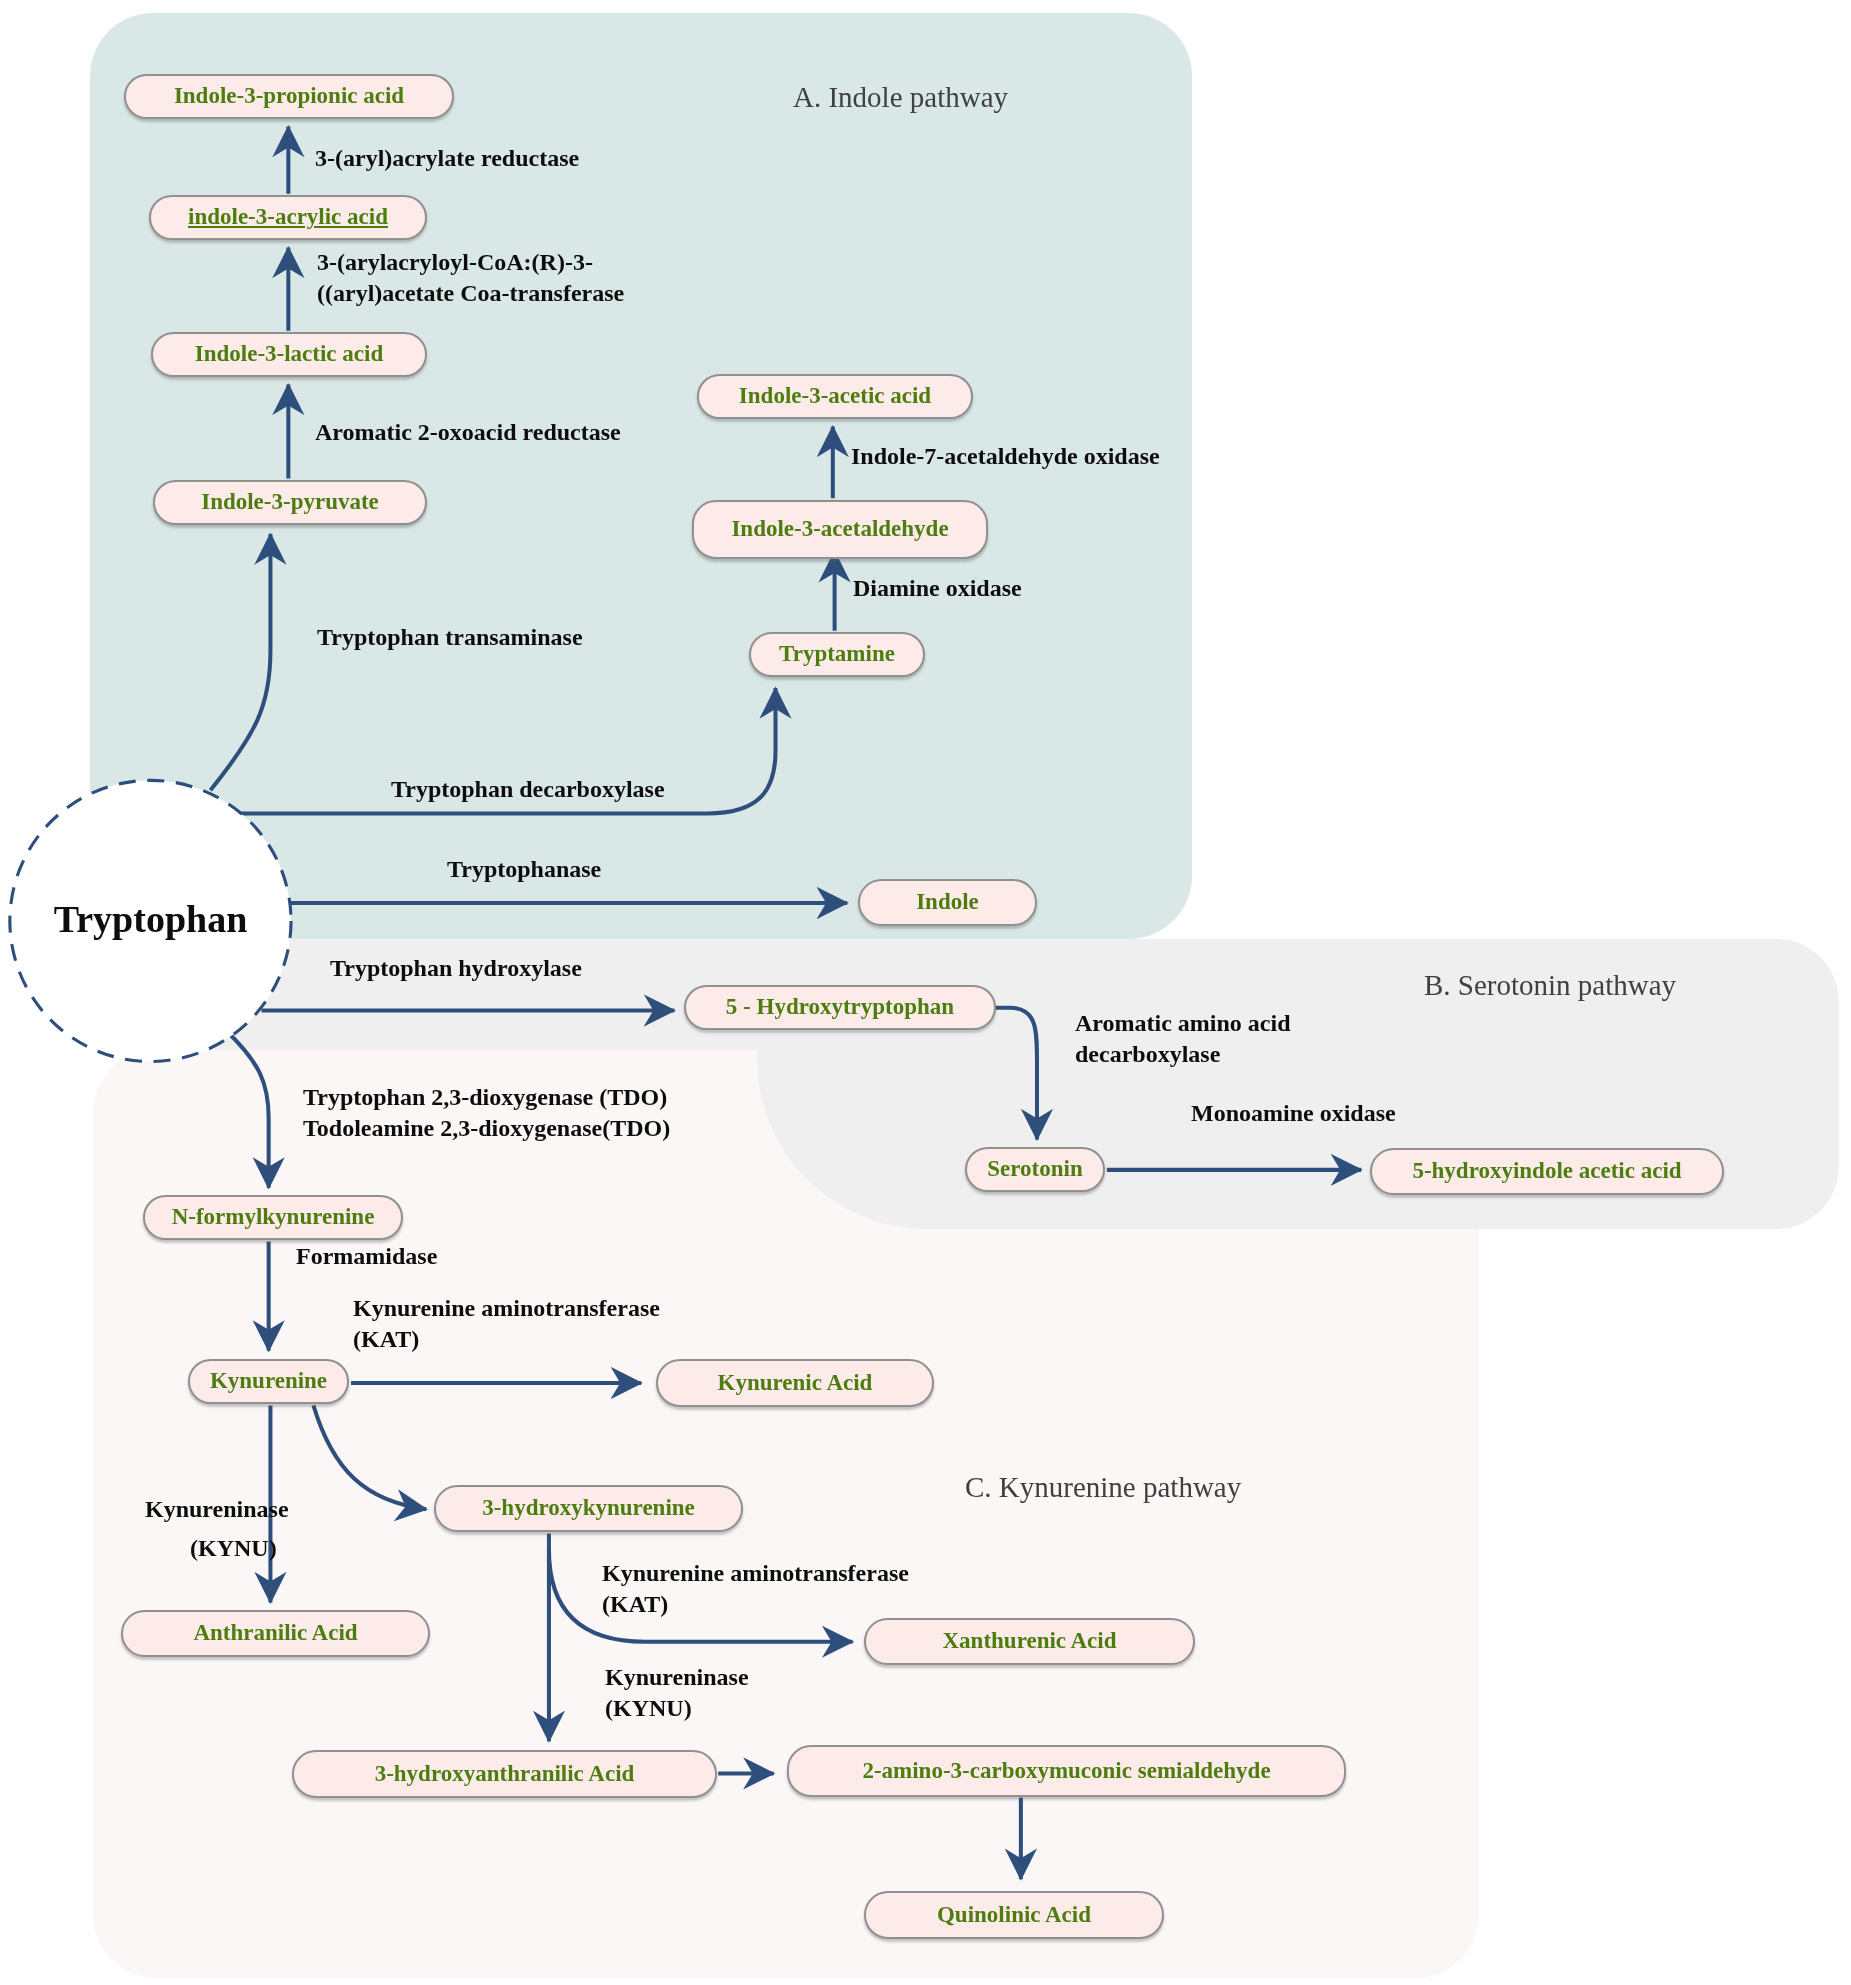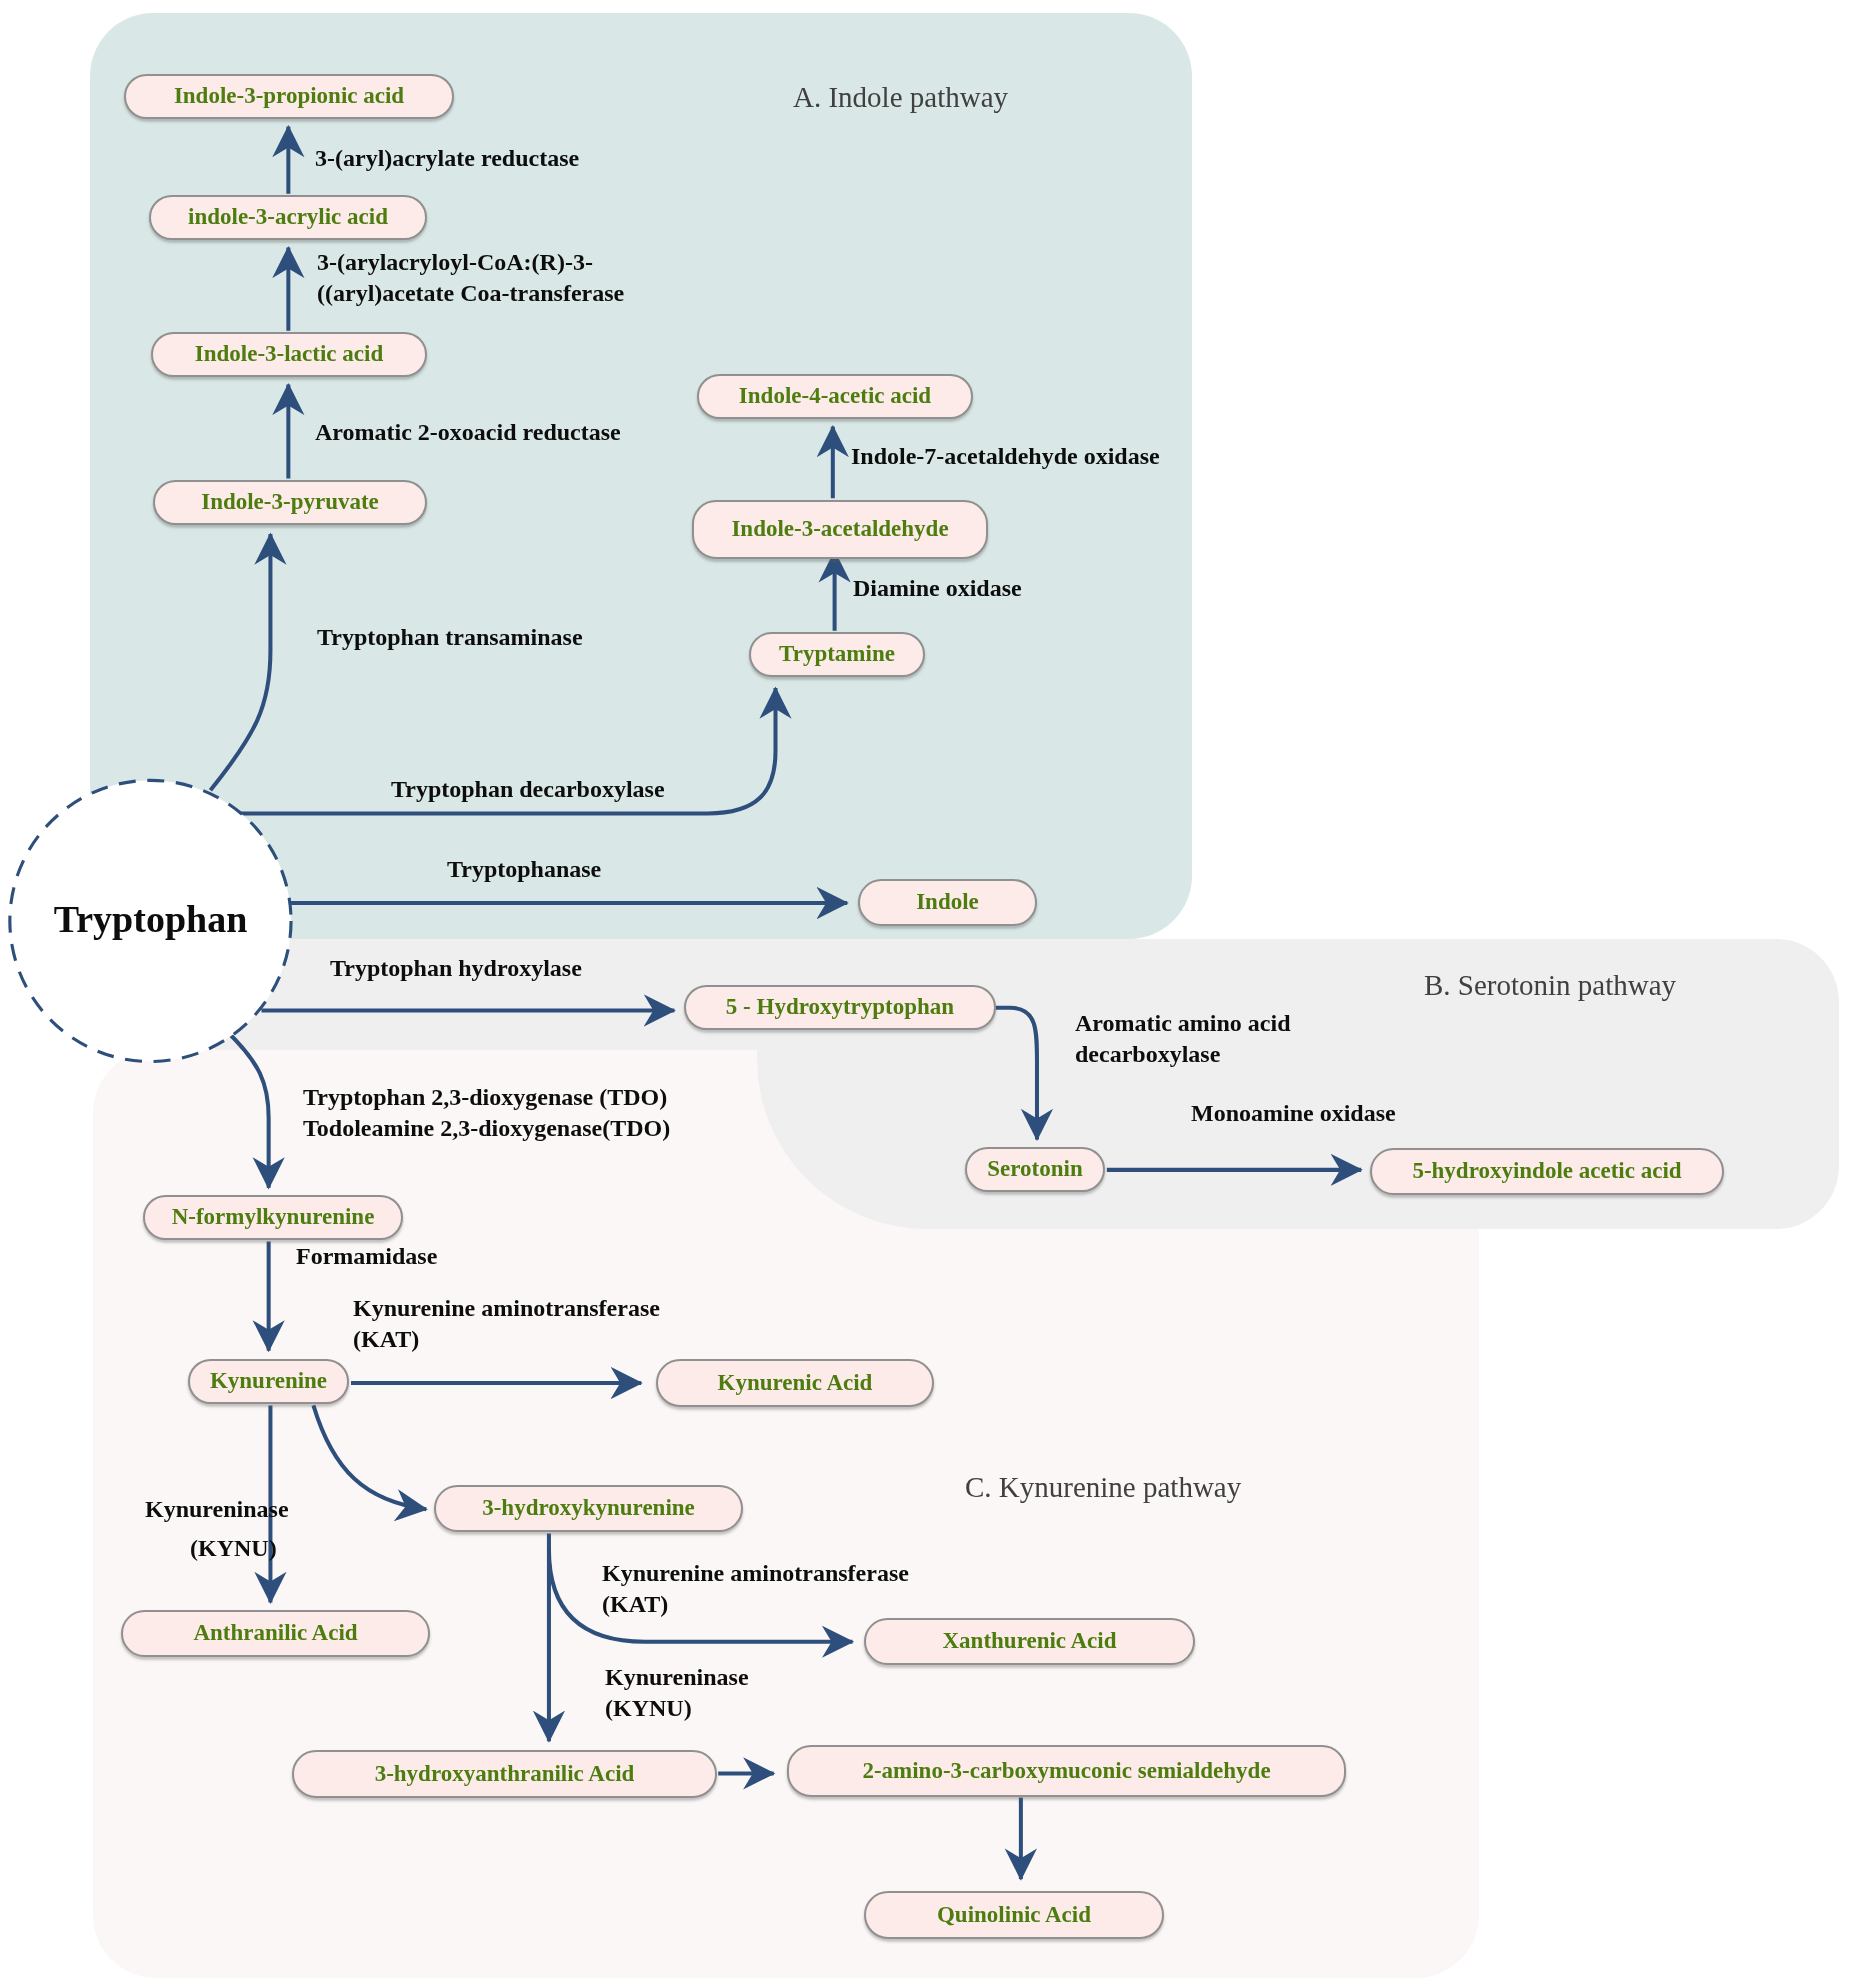--- a/index.html
+++ b/index.html
@@ -85,24 +85,24 @@
   </svg>
 
   <div id="trp-label">Tryptophan</div>
 
   <div class="ptitle" style="left:793px;top:81px">A. Indole pathway</div>
   <div class="ptitle" style="left:1424px;top:969px">B. Serotonin pathway</div>
   <div class="ptitle" style="left:965px;top:1471px">C. Kynurenine pathway</div>
 
   <div id="nodes-root">
       <div class="node" style="left: 124px; top: 74px; width: 330px; height: 45px;">Indole-3-propionic acid</div>
-      <div class="node" style="left: 149px; top: 195px; width: 278px; height: 45px;">indole-3-acrylic acid</div>
+      <div class="node" style="left: 149px; top: 195px; width: 278px; height: 45px; text-decoration: underline;">indole-3-acrylic acid</div>
       <div class="node" style="left: 151px; top: 332px; width: 276px; height: 45px;">Indole-3-lactic acid</div>
       <div class="node" style="left: 153px; top: 480px; width: 274px; height: 45px;">Indole-3-pyruvate</div>
-      <div class="node" style="left: 697px; top: 374px; width: 276px; height: 45px;">Indole-4-acetic acid</div>
+      <div class="node" style="left: 697px; top: 374px; width: 276px; height: 45px;">Indole-3-acetic acid</div>
       <div class="node" style="left: 692px; top: 500px; width: 296px; height: 59px;">Indole-3-acetaldehyde</div>
       <div class="node" style="left: 749px; top: 632px; width: 176px; height: 45px;">Tryptamine</div>
       <div class="node" style="left: 858px; top: 879px; width: 179px; height: 47px;">Indole</div>
       <div class="node" style="left: 684px; top: 985px; width: 312px; height: 45px;">5 - Hydroxytryptophan</div>
       <div class="node" style="left: 965px; top: 1147px; width: 140px; height: 45px;">Serotonin</div>
       <div class="node" style="left: 1370px; top: 1148px; width: 354px; height: 47px;">5-hydroxyindole acetic acid</div>
       <div class="node" style="left: 143px; top: 1195px; width: 260px; height: 45px;">N-formylkynurenine</div>
       <div class="node" style="left: 188px; top: 1359px; width: 161px; height: 45px;">Kynurenine</div>
       <div class="node" style="left: 656px; top: 1359px; width: 278px; height: 48px;">Kynurenic Acid</div>
       <div class="node" style="left: 434px; top: 1485px; width: 309px; height: 47px;">3-hydroxykynurenine</div>

